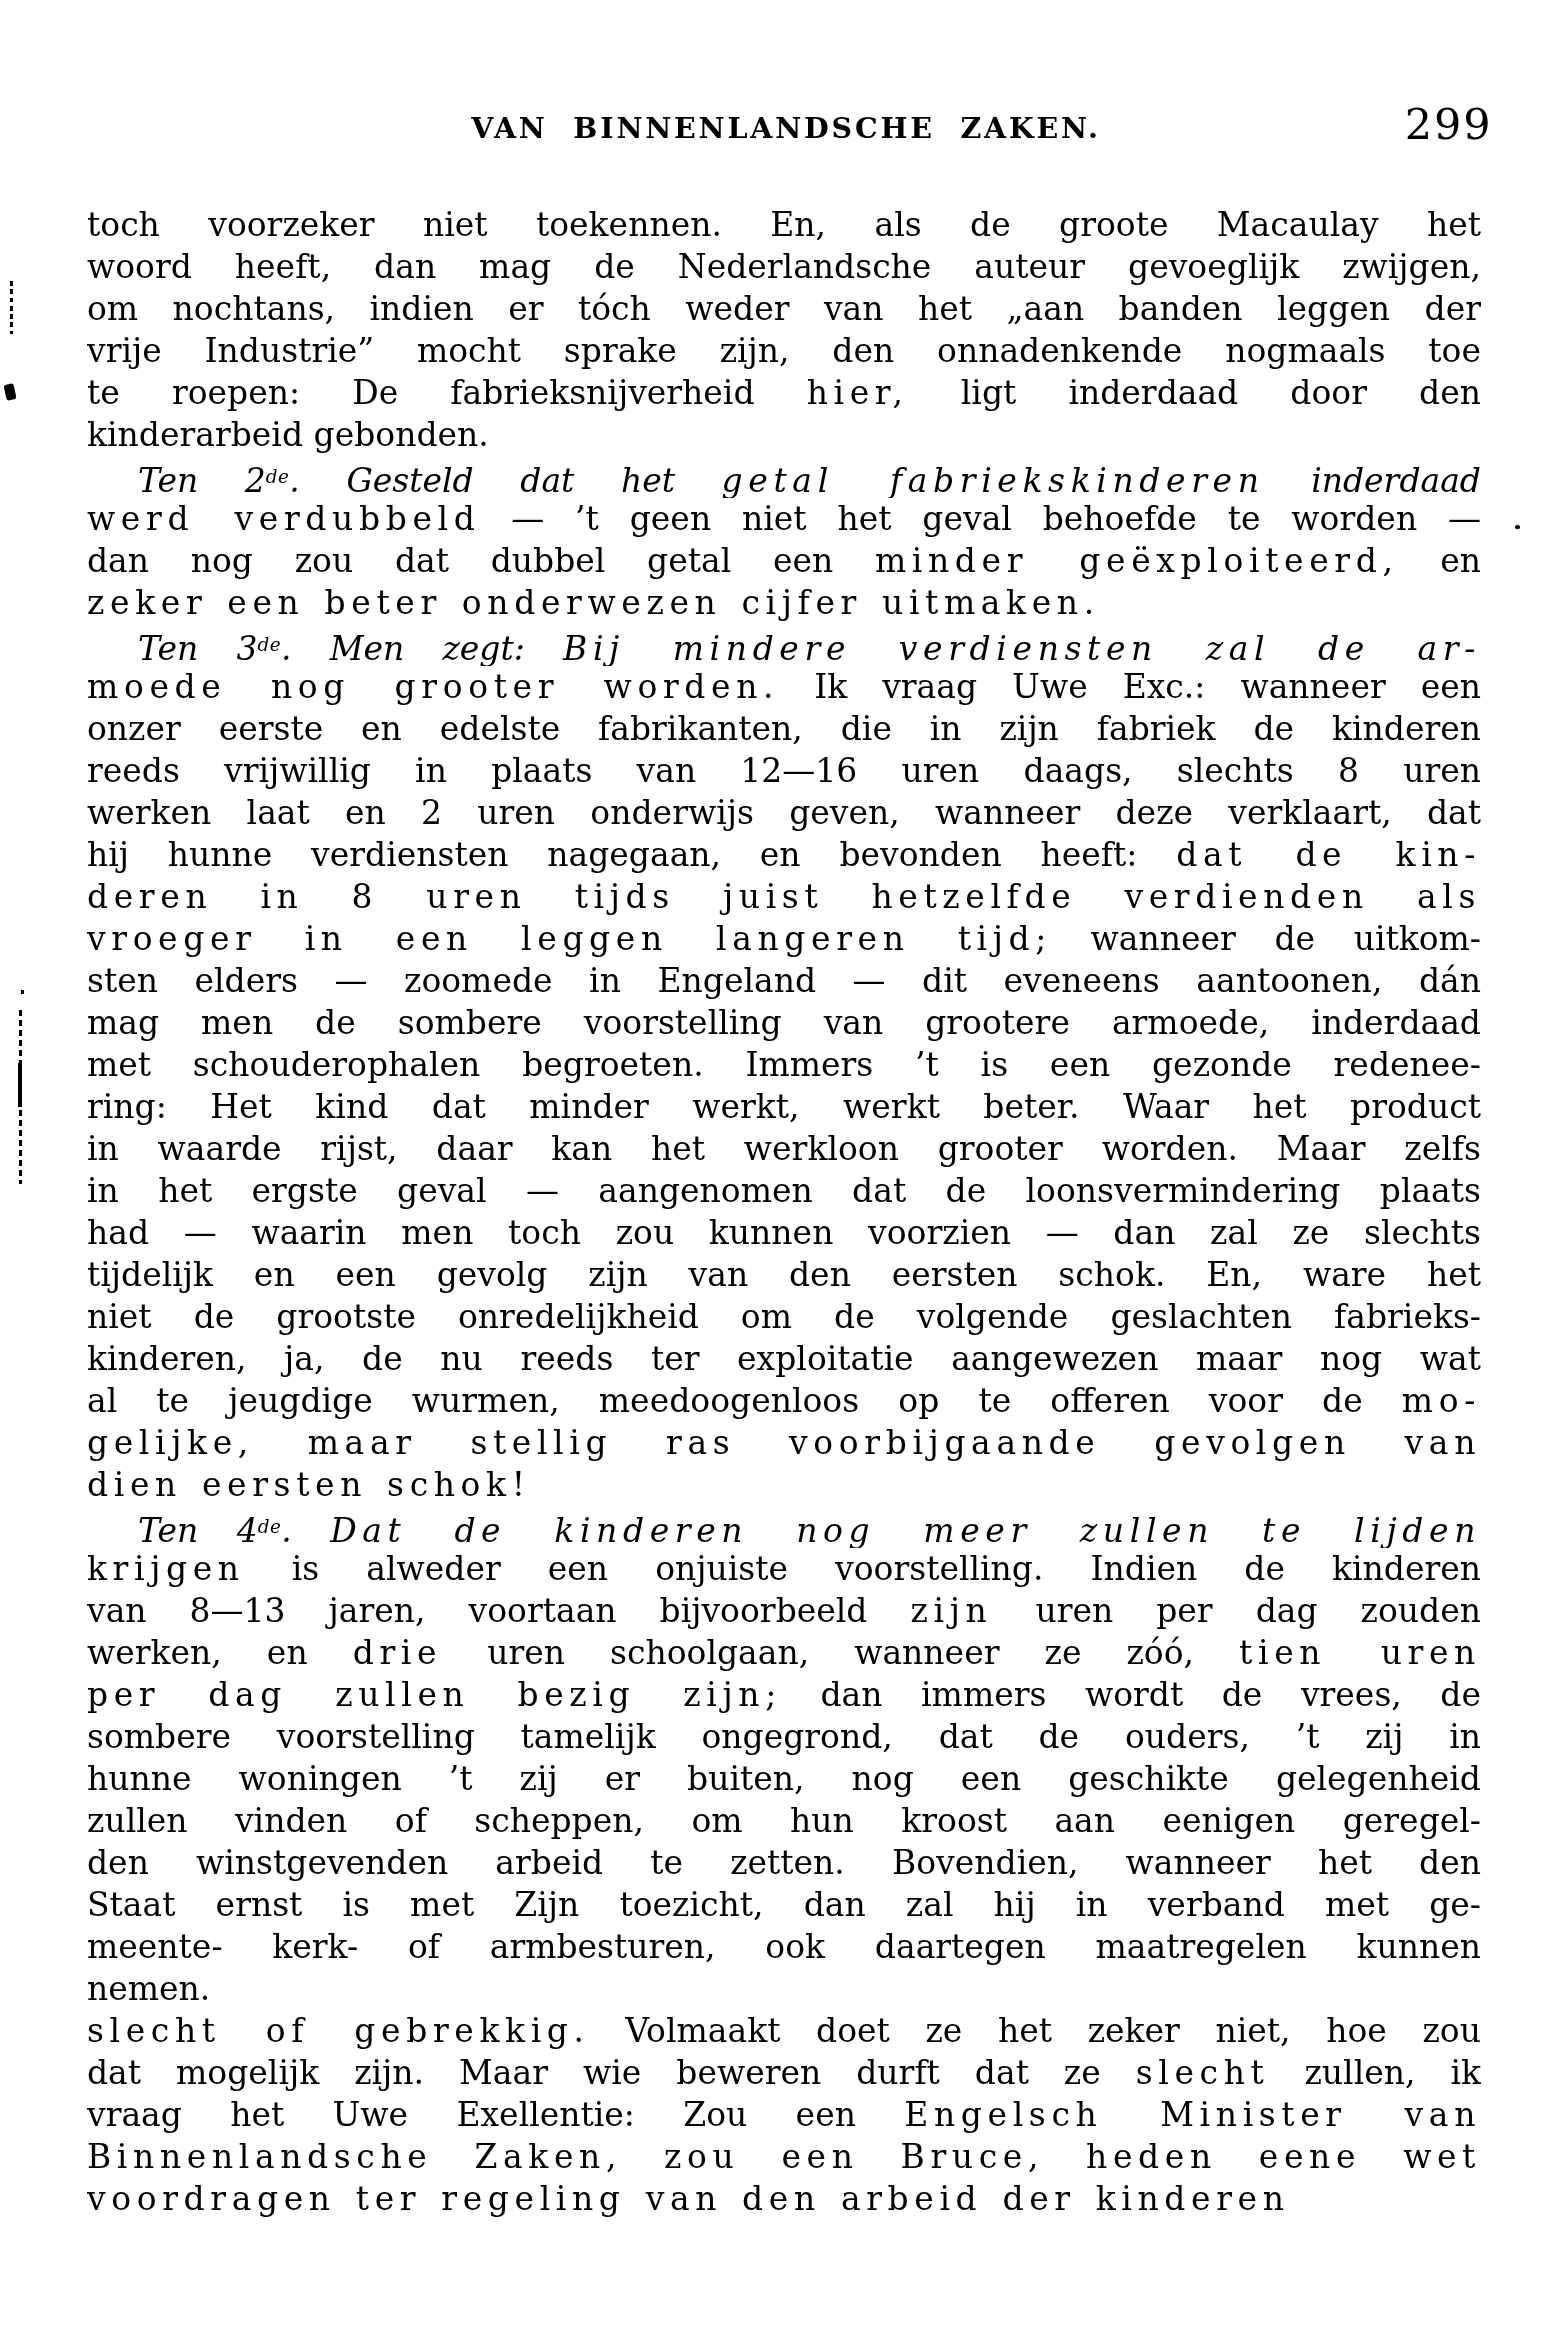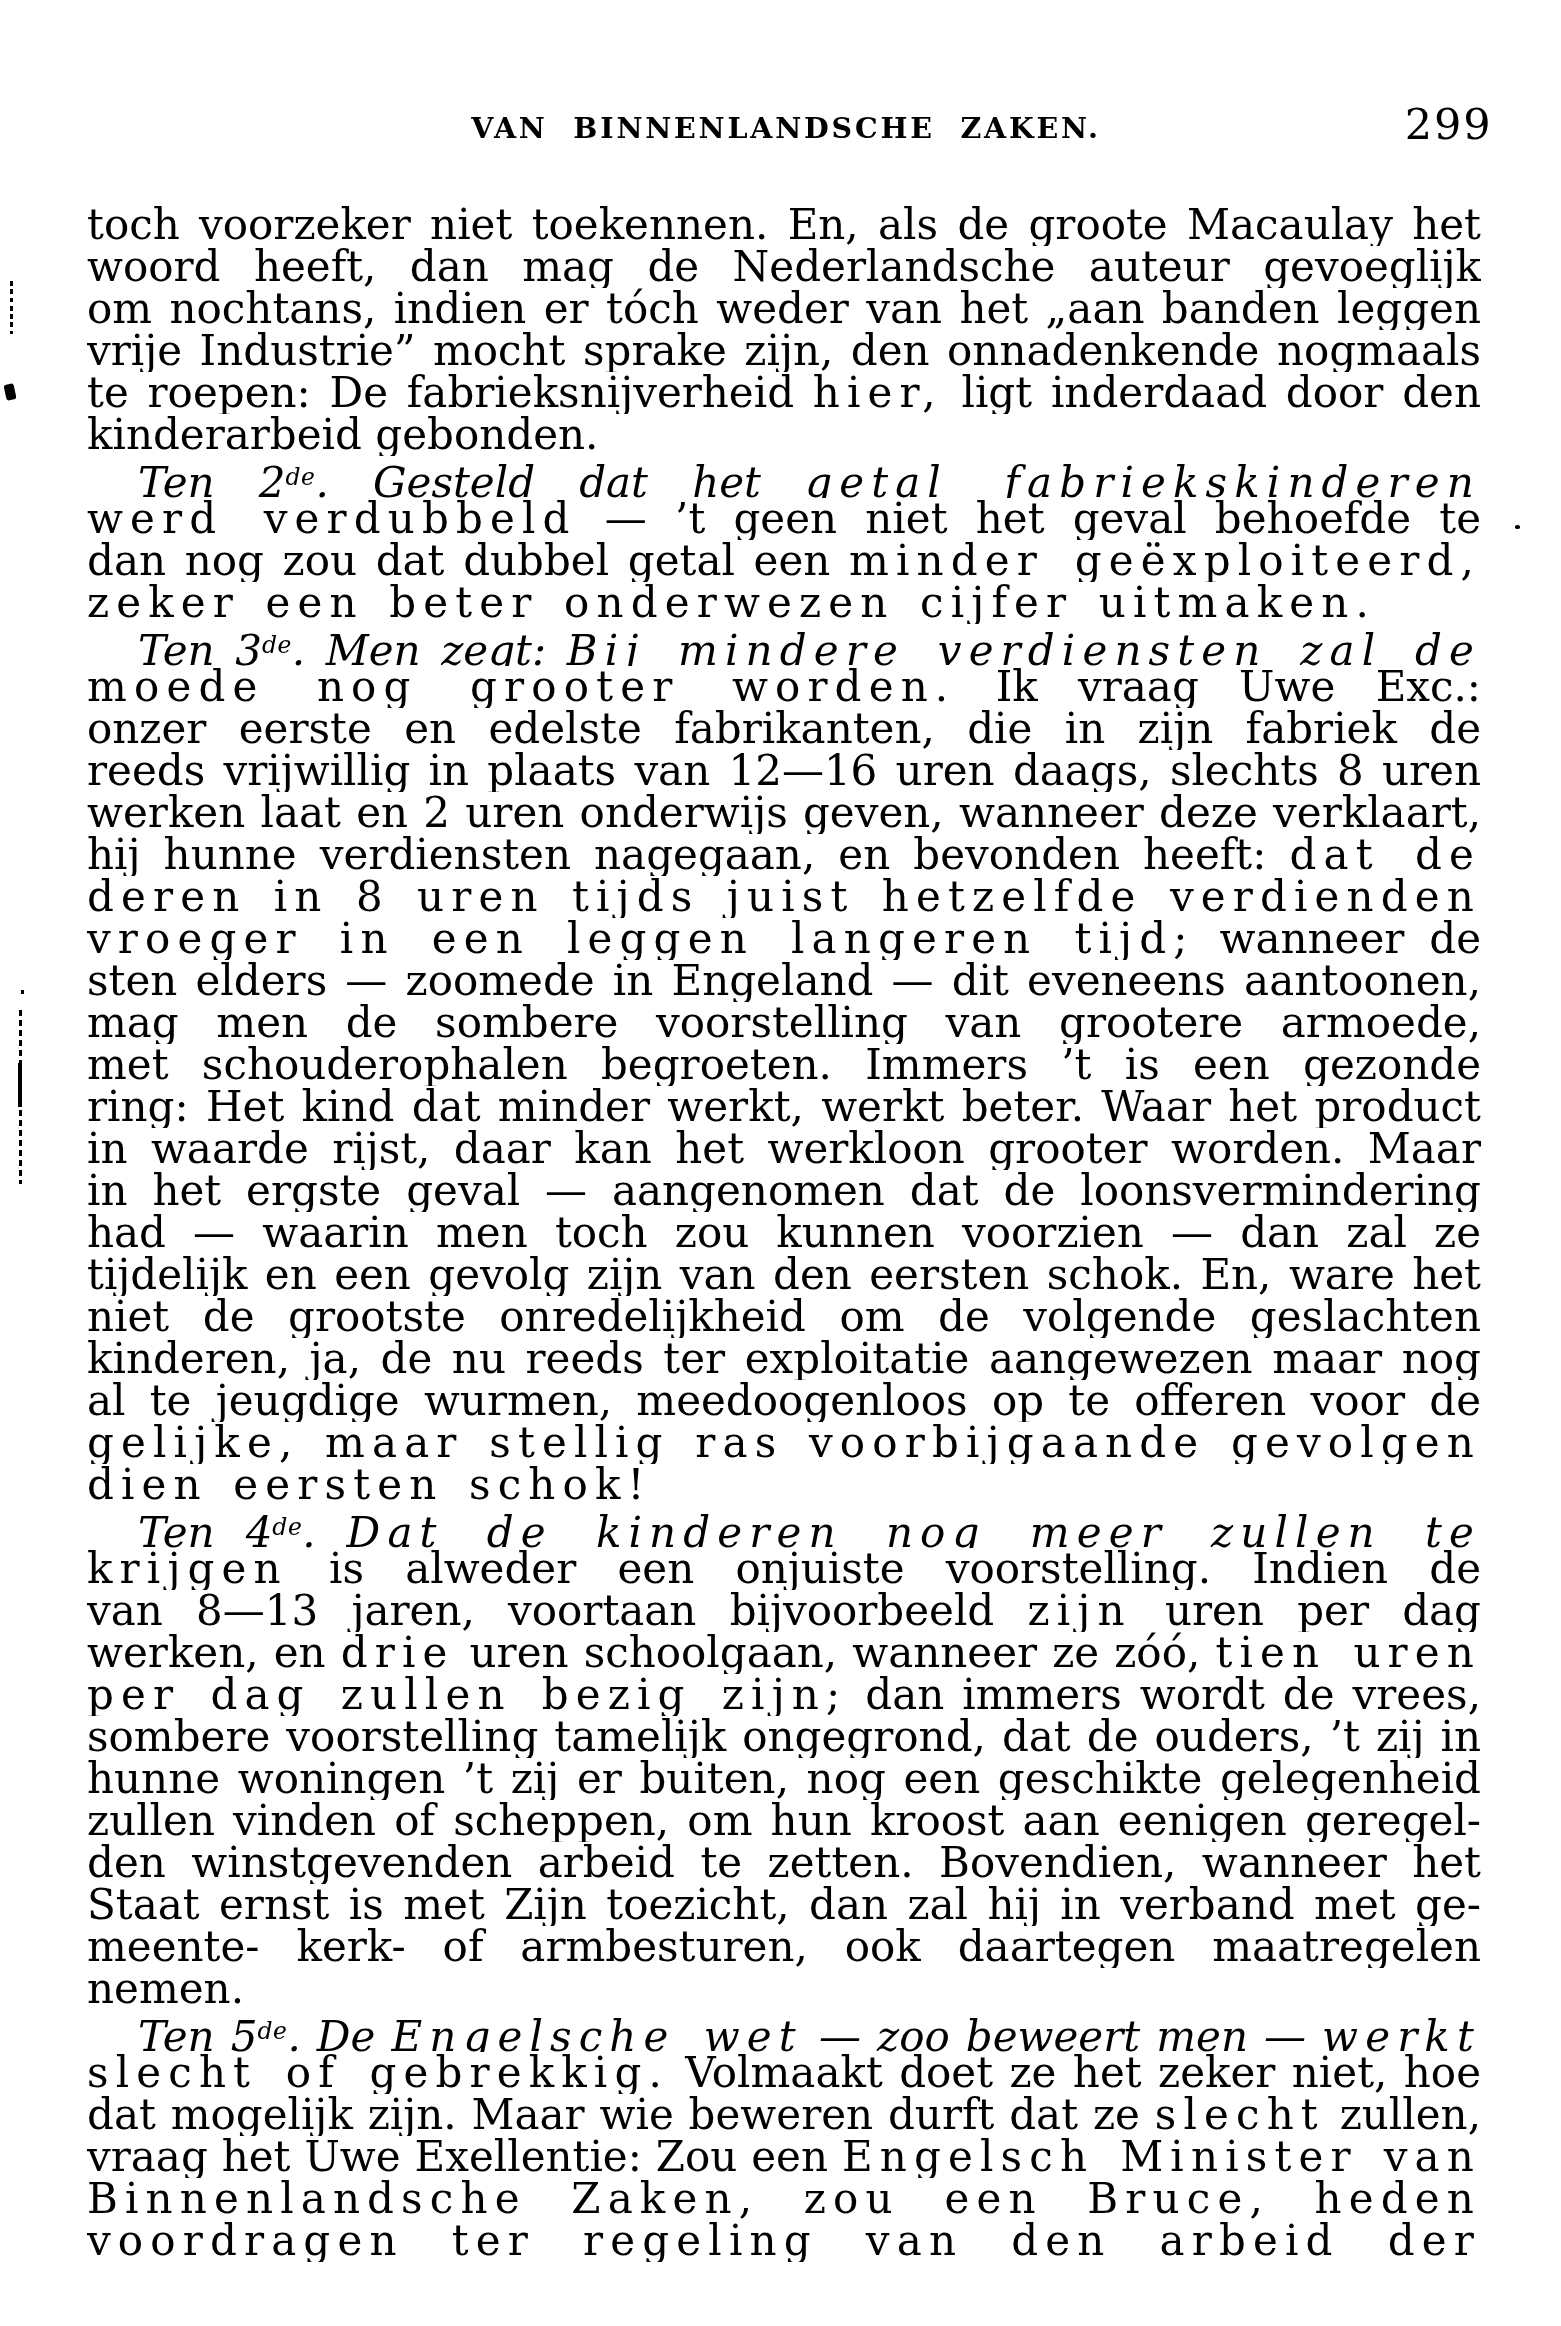--- a/index.html
+++ b/index.html
@@ -26,21 +26,21 @@
     letter-spacing: 2.8px; word-spacing: 13px;
     white-space: nowrap;
   }
   .page-number {
     position: absolute; right: -7.3px; top: -5.5px;
     font-size: 43px; letter-spacing: 1.8px;
   }
   
   .text-block {
     position: absolute; left: 87px; top: 204px; width: 1394px;
-    font-size: 42px; line-height: 42px;
+    font-size: 33px; line-height: 42px;
   }
   .line {
     height: 42px;
     text-align: justify;
     text-align-last: justify;
     overflow: hidden;
     white-space: normal;
   }
   .line.last { text-align-last: left; }
   .line.indent { padding-left: 51px; font-style: italic; }
@@ -125,21 +125,20 @@
         <div class="line"><span class="seg sp">per dag zullen bezig zijn;</span><span class="seg"> dan immers wordt de vrees, de</span></div>
         <div class="line"><span class="seg">sombere voorstelling tamelijk ongegrond, dat de ouders, ’t zij in</span></div>
         <div class="line"><span class="seg">hunne woningen ’t zij er buiten, nog een geschikte gelegenheid</span></div>
         <div class="line"><span class="seg">zullen vinden of scheppen, om hun kroost aan eenigen geregel-</span></div>
         <div class="line"><span class="seg">den winstgevenden arbeid te zetten. Bovendien, wanneer het den</span></div>
         <div class="line"><span class="seg">Staat ernst is met Zijn toezicht, dan zal hij in verband met ge-</span></div>
         <div class="line"><span class="seg">meente- kerk- of armbesturen, ook daartegen maatregelen kunnen</span></div>
         <div class="line last"><span class="seg">nemen.</span></div>
       </div>
       <div>
-        <div class="line indent"><span class="seg">Ten 5</span><span class="seg sup">de</span><span class="seg">. De </span><span class="seg sp">Engelsche wet</span><span class="seg"> — zoo beweert men — </span><span class="seg sp">werkt</span></div>
         <div class="line"><span class="seg sp">slecht of gebrekkig.</span><span class="seg"> Volmaakt doet ze het zeker niet, hoe zou</span></div>
         <div class="line"><span class="seg">dat mogelijk zijn. Maar wie beweren durft dat ze </span><span class="seg sp">slecht</span><span class="seg"> zullen, ik</span></div>
         <div class="line"><span class="seg">vraag het Uwe Exellentie: Zou een </span><span class="seg sp">Engelsch Minister van</span></div>
         <div class="line"><span class="seg sp">Binnenlandsche Zaken, zou een Bruce, heden eene wet</span></div>
         <div class="line last"><span class="seg sp">voordragen ter regeling van den arbeid der kinderen</span></div>
       </div>
     </div>
 
   <div class="mark mark-a"></div>
   <div class="mark mark-b"></div>

